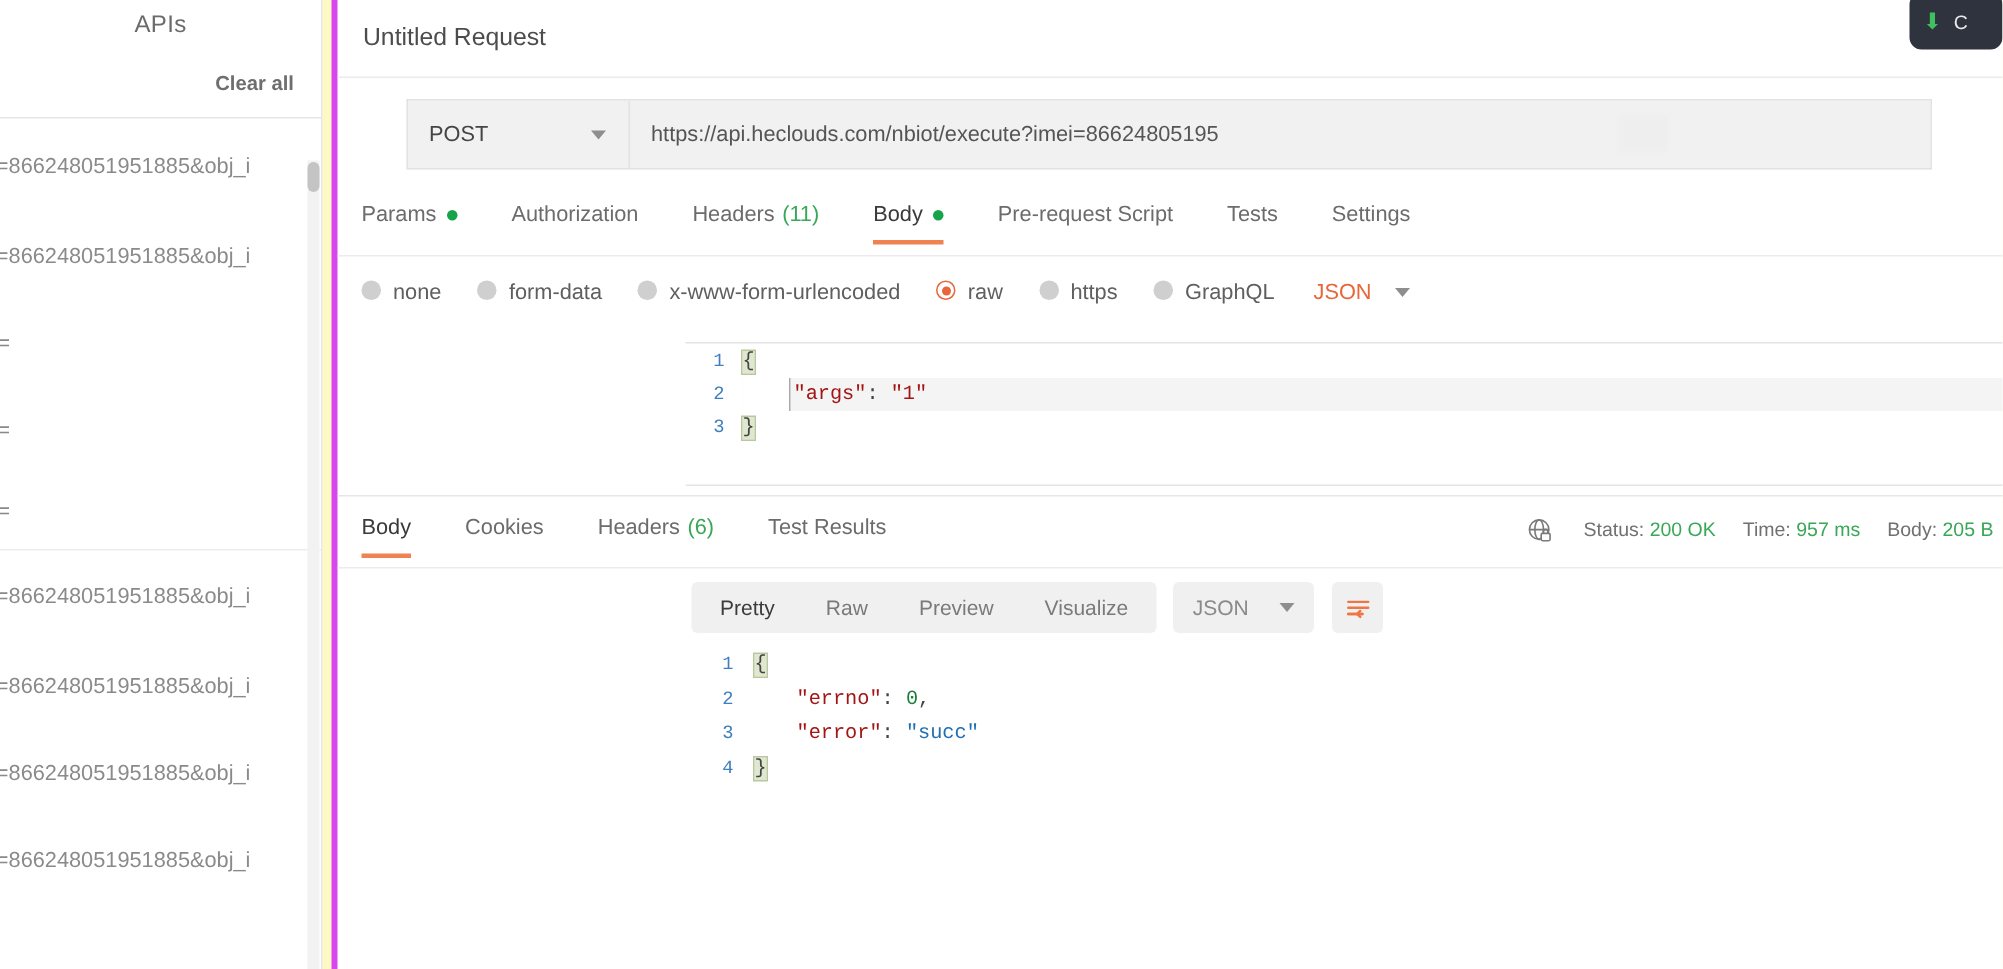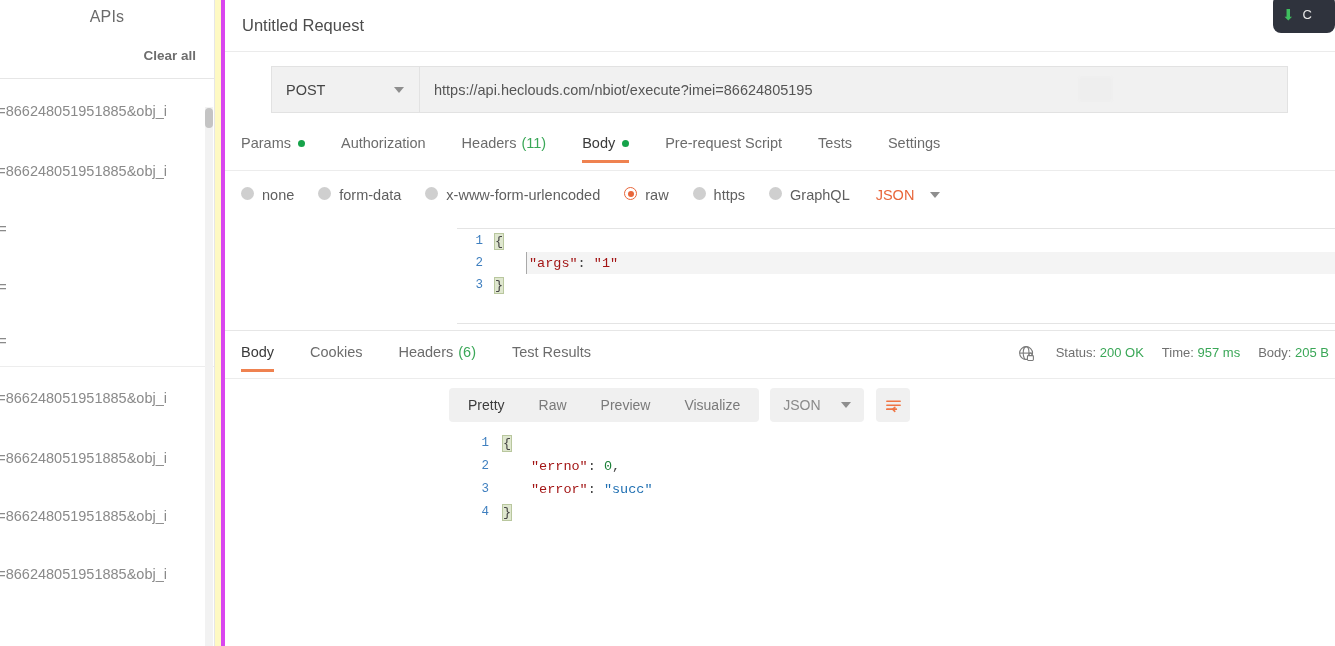--- a/index.html
+++ b/index.html
@@ -403,21 +403,21 @@
     color: #707070;
     gap: 0;
   }
   .meta-item { margin-left: 18px; white-space: nowrap; }
   .meta-val { color: #3aa757; }
   .globe-icon { margin-right: 2px; display: flex; align-items: center; }
 
   
   .resp-toolbar {
     position: absolute;
-    left: 224px;
+    left: 236px;
     top: 388px;
     display: flex;
     align-items: center;
   }
   .seg-group {
     display: flex;
     align-items: center;
     background: #f0f0f0;
     border-radius: 4px;
     height: 34px;

